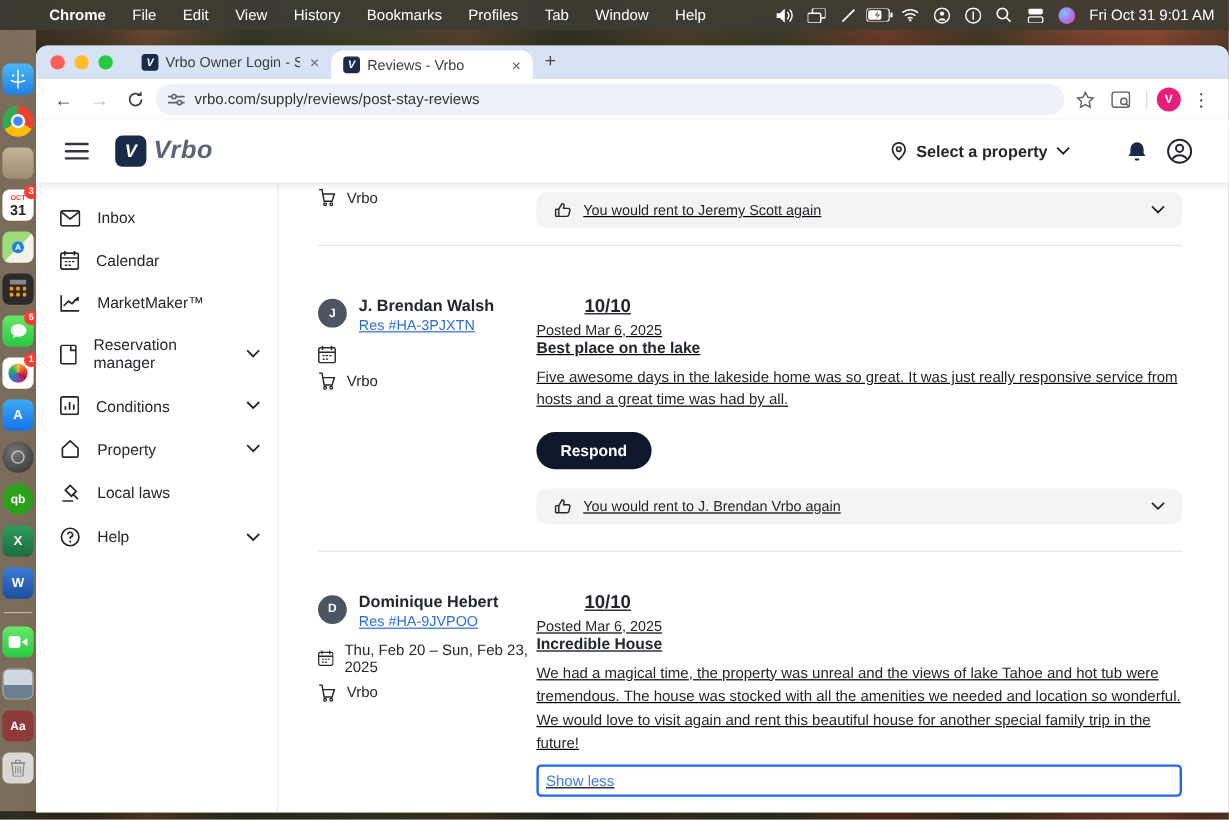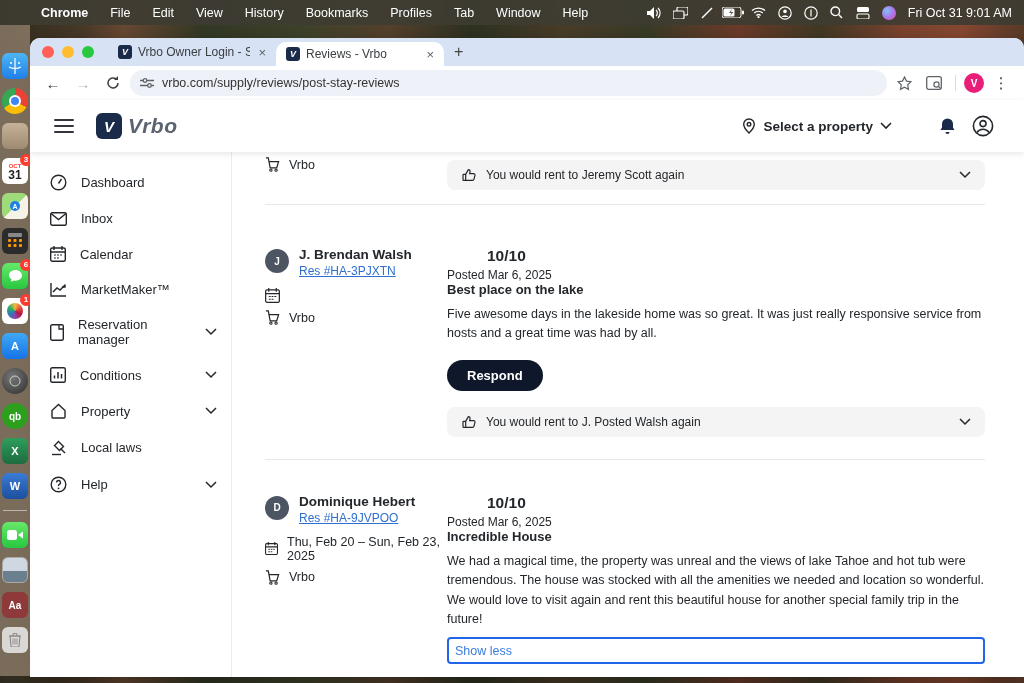--- a/index.html
+++ b/index.html
@@ -82,21 +82,21 @@
   .chev{ color:#33373d; }
   .sfooter{ position:absolute; left:0; bottom:10px; padding:0 14px 0 20px; font-size:11.5px; color:#23272b; }
   .sfooter .flink{ display:flex; align-items:center; gap:4px; margin-bottom:8px; }
   .sfooter .copy{ margin-top:2px; }
 
   .main{ flex:1; overflow:hidden; padding-left:33px; padding-right:39px; }
   .hr{ border:none; border-top:1px solid #e7e7e7; }
 
   .review{ display:flex; }
   .leftcol{ width:182px; flex:none; font-size:12.5px; color:#23272b; }
-  .rightcol{ flex:1; min-width:0; }
+  .rightcol{ flex:1; min-width:0;text-decoration:underline; }
   .who{ display:flex; gap:10px; margin-bottom:10px; }
   .gavatar{ width:24px; height:24px; border-radius:50%; background:#4d5562; color:#fff; font-size:10px; font-weight:bold;
             display:flex; align-items:center; justify-content:center; flex:none; margin-top:2px; }
   .gname{ font-size:13.5px; font-weight:bold; color:#23272b; }
   .reslink{ font-size:12px; color:#2f6fd0; text-decoration:underline; margin-top:2px; display:inline-block; }
   .meta{ display:flex; align-items:center; gap:9px; margin-bottom:7px; color:#23272b; }
   .score{ font-size:15.5px; font-weight:bold; color:#23272b;margin-left:40px; }
   .posted{ font-size:12px; color:#23272b; margin-top:3px; }
   .rtitle{ font-size:13px; font-weight:bold; margin-top:0; color:#23272b; }
   .rbody{ font-size:12.5px; line-height:1.55; margin-top:8px; color:#23272b; }
@@ -354,27 +354,20 @@
             <circle cx="11" cy="8.6" r="3" fill="none" stroke="#23272b" stroke-width="1.6"></circle>
             <path d="M4.8 17.6a7.5 7.5 0 0 1 12.4 0" fill="none" stroke="#23272b" stroke-width="1.6"></path>
           </svg>
       </span>
     </div>
 
     <div class="appbody">
 
       <nav class="sidebar">
         <div class="snav-item">
-          <svg width="17" height="17" viewBox="0 0 17 17">
-              <circle cx="8.5" cy="8.5" r="7.3" fill="none" stroke="#23272b" stroke-width="1.4"></circle>
-              <path d="M8.5 9.5L11.5 5" stroke="#23272b" stroke-width="1.4"></path>
-            </svg>
-          <span class="lbl">Dashboard</span>
-        </div>
-        <div class="snav-item">
           <svg width="17" height="14" viewBox="0 0 17 14">
               <rect x="0.7" y="0.7" width="15.6" height="12.6" rx="1.5" fill="none" stroke="#23272b" stroke-width="1.4"></rect>
               <path d="M1 1.5l7.5 6 7.5-6" fill="none" stroke="#23272b" stroke-width="1.4"></path>
             </svg>
           <span class="lbl">Inbox</span>
         </div>
         <div class="snav-item">
           <svg width="16" height="16" viewBox="0 0 16 16">
               <rect x="0.7" y="2" width="14.6" height="13.3" rx="1.5" fill="none" stroke="#23272b" stroke-width="1.4"></rect>
               <path d="M4 0v4M12 0v4M1 6h14" stroke="#23272b" stroke-width="1.4"></path>
@@ -497,21 +490,21 @@
           <div class="rightcol">
             <div class="score">10/10</div>
             <div class="posted">Posted Mar 6, 2025</div>
             <div class="rtitle">Best place on the lake</div>
             <div class="rbody">Five awesome days in the lakeside home was so great. It was just really responsive service from hosts and a great time was had by all.</div>
             <button class="respond">Respond</button>
             <div class="accordion">
               <svg width="16" height="16" viewBox="0 0 24 24">
                   <path d="M7 11v9H4a1 1 0 0 1-1-1v-7a1 1 0 0 1 1-1h3zm0 0l4-7c1.5 0 2.6 1 2.6 2.5L13 10h6a2 2 0 0 1 2 2.2l-1.4 5.6A2.6 2.6 0 0 1 17 20H7" fill="none" stroke="#23272b" stroke-width="1.8"></path>
                 </svg>
-              <span class="albl">You would rent to J. Posted Walsh again</span>
+              <span class="albl">You would rent to J. Brendan Vrbo again</span>
               <svg width="12" height="8" viewBox="0 0 12 8">
                   <path d="M1 1l5 5 5-5" stroke="#23272b" stroke-width="1.5" fill="none"></path>
                 </svg>
             </div>
           </div>
         </section>
 
         <hr class="hr">
 
         <section class="review" style="padding-top:34px">

